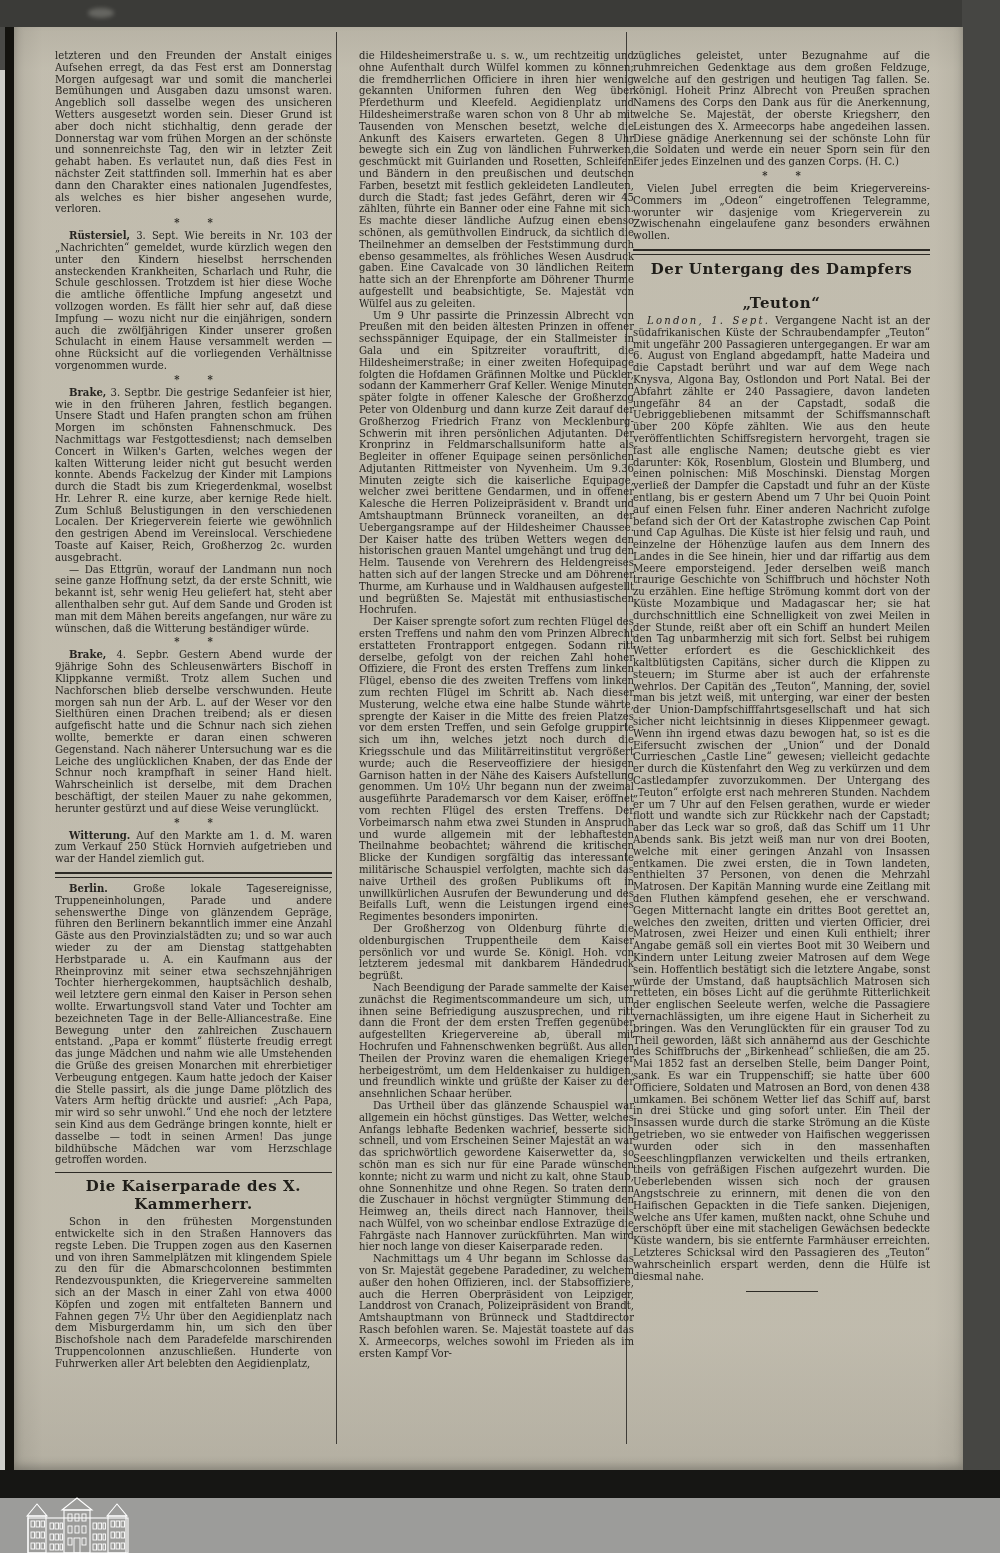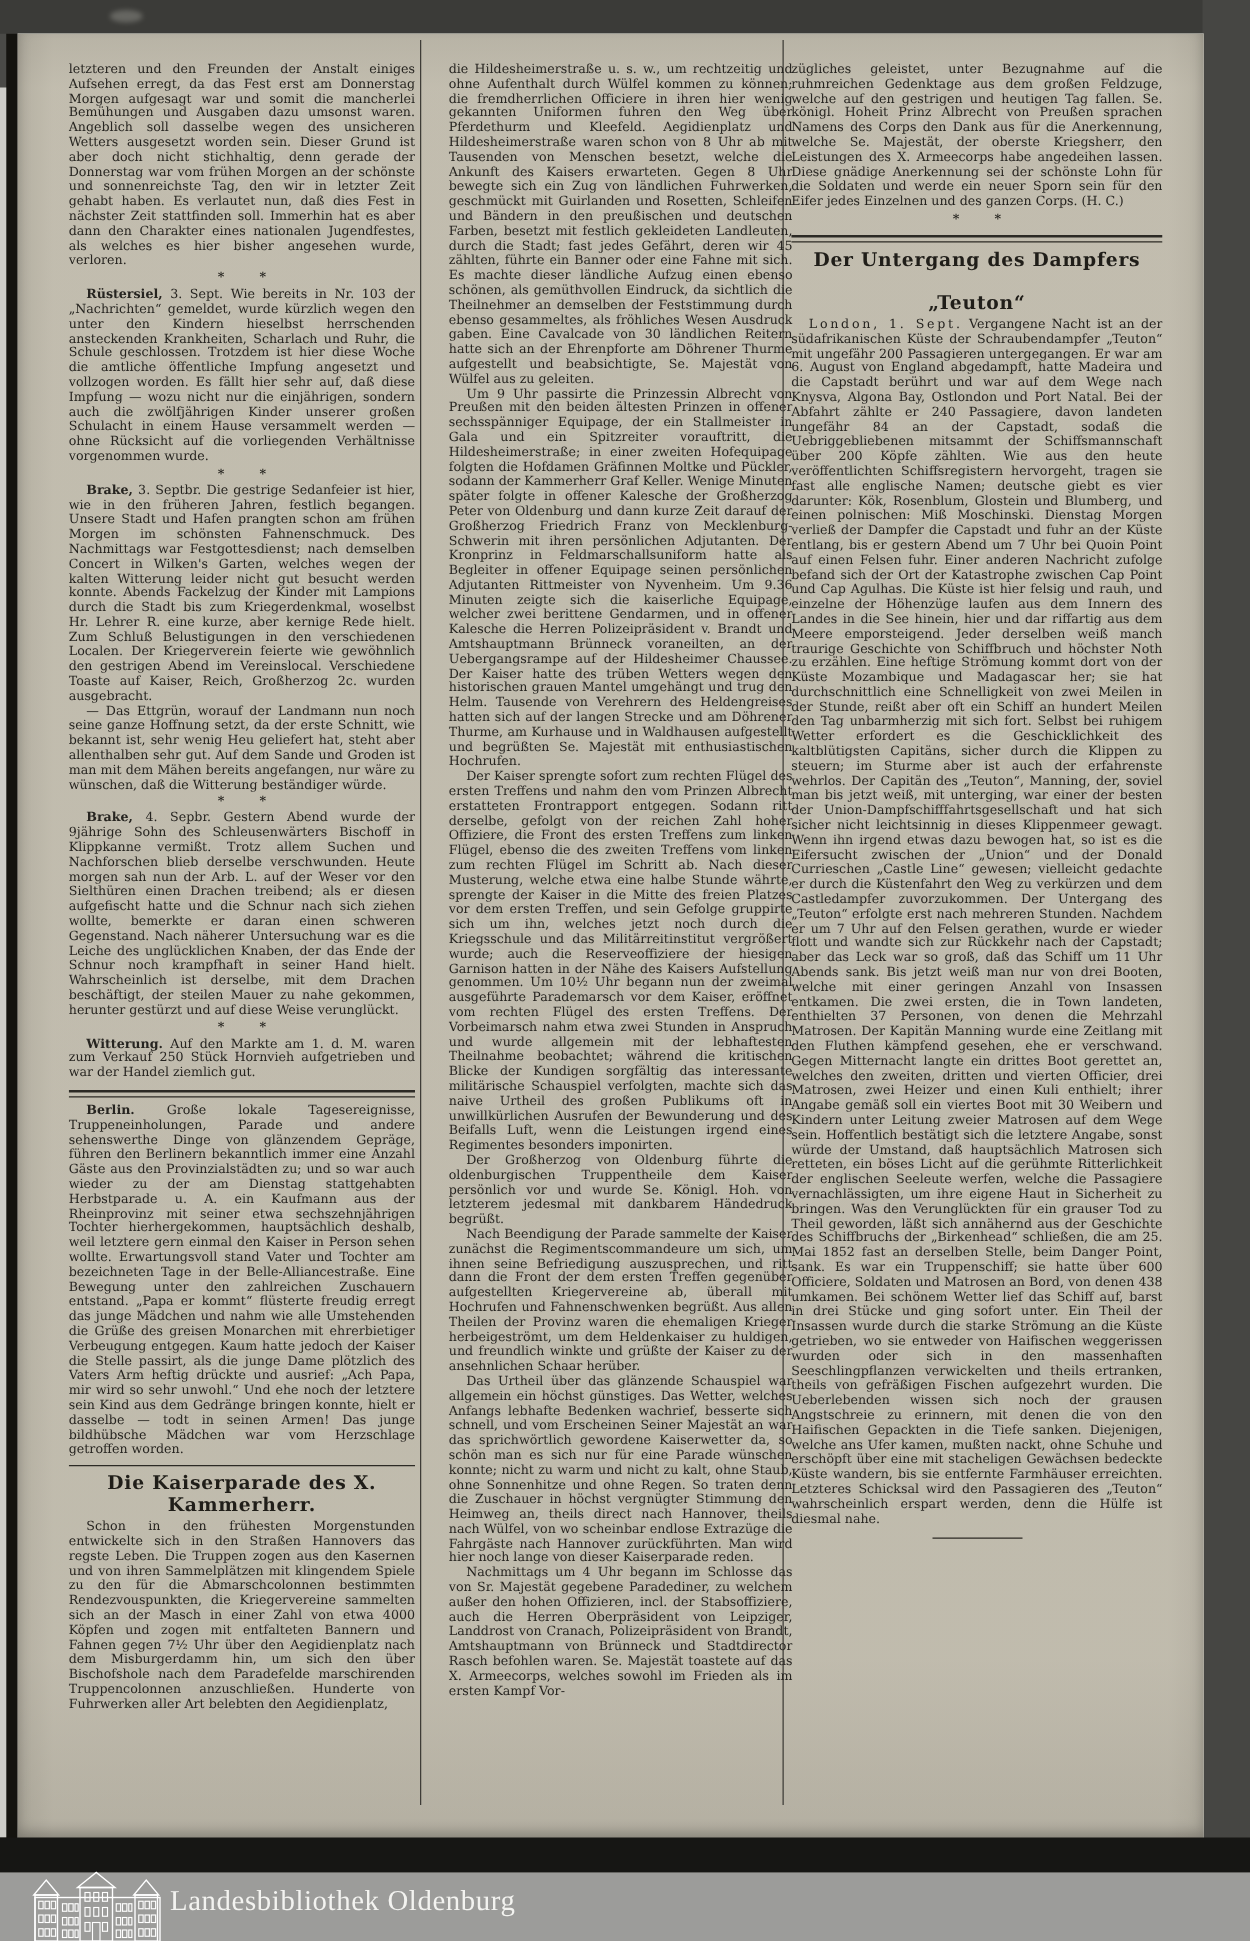--- a/index.html
+++ b/index.html
@@ -19,21 +19,21 @@
   .paper{position:absolute;left:14px;top:27px;width:949px;height:1445px;background:#e8e6e0;
        background-image:linear-gradient(180deg,#dedcd6 0,#eae8e2 3%,#e8e6e0 90%,#d9d7d1 100%),
                         linear-gradient(90deg,#d8d6d0 0,#e8e6e0 3%,#e8e6e0 97%,#dcdad4 100%);
        background-blend-mode:multiply;box-shadow:inset 0 -6px 10px rgba(0,0,0,.25);}
 
   .col{position:absolute;top:23px;height:1404px;overflow:hidden;text-align:justify;
        font-size:10.1px;line-height:11.8px;color:#262420;}
   .col p{margin:0;text-indent:14px;}
   .col p.cont{text-indent:0;}
   .lead{font-weight:bold;}
-  .lead-spaced{letter-spacing:2.2px;}
+  .lead-spaced{letter-spacing:2.2px;font-style:italic;}
   .asterisks{text-align:center;white-space:pre;line-height:10px;margin:3px 0 2px;
        font-weight:bold;color:#2a2823;}
   .rule-double{height:3px;border-top:2px solid #2c2a25;border-bottom:1px solid #2c2a25;
        margin:7px 0 5px;}
   .rule-single{border-top:1.4px solid #2c2a25;margin:6px 0 4px;}
   .rule-short{width:72px;border-top:1.4px solid #2c2a25;margin:9px auto 4px;}
   .col-heading{font-weight:bold;font-size:15px;line-height:18px;text-align:center;
        letter-spacing:.6px;margin:3px 0 3px;text-indent:0;color:#201e19;}
   .col-heading.sub{margin-top:16px;}
 
@@ -87,20 +87,21 @@
       <p>Der Kaiser sprengte sofort zum rechten Flügel des ersten Treffens und nahm den vom Prinzen Albrecht erstatteten Frontrapport entgegen. Sodann ritt derselbe, gefolgt von der reichen Zahl hoher Offiziere, die Front des ersten Treffens zum linken Flügel, ebenso die des zweiten Treffens vom linken zum rechten Flügel im Schritt ab. Nach dieser Musterung, welche etwa eine halbe Stunde währte, sprengte der Kaiser in die Mitte des freien Platzes vor dem ersten Treffen, und sein Gefolge gruppirte sich um ihn, welches jetzt noch durch die Kriegsschule und das Militärreitinstitut vergrößert wurde; auch die Reserveoffiziere der hiesigen Garnison hatten in der Nähe des Kaisers Aufstellung genommen. Um 10½ Uhr begann nun der zweimal ausgeführte Parademarsch vor dem Kaiser, eröffnet vom rechten Flügel des ersten Treffens. Der Vorbeimarsch nahm etwa zwei Stunden in Anspruch und wurde allgemein mit der lebhaftesten Theilnahme beobachtet; während die kritischen Blicke der Kundigen sorgfältig das interessante militärische Schauspiel verfolgten, machte sich das naive Urtheil des großen Publikums oft in unwillkürlichen Ausrufen der Bewunderung und des Beifalls Luft, wenn die Leistungen irgend eines Regimentes besonders imponirten.</p>
       <p>Der Großherzog von Oldenburg führte die oldenburgischen Truppentheile dem Kaiser persönlich vor und wurde Se. Königl. Hoh. von letzterem jedesmal mit dankbarem Händedruck begrüßt.</p>
       <p>Nach Beendigung der Parade sammelte der Kaiser zunächst die Regimentscommandeure um sich, um ihnen seine Befriedigung auszusprechen, und ritt dann die Front der dem ersten Treffen gegenüber aufgestellten Kriegervereine ab, überall mit Hochrufen und Fahnenschwenken begrüßt. Aus allen Theilen der Provinz waren die ehemaligen Krieger herbeigeströmt, um dem Heldenkaiser zu huldigen, und freundlich winkte und grüßte der Kaiser zu der ansehnlichen Schaar herüber.</p>
       <p>Das Urtheil über das glänzende Schauspiel war allgemein ein höchst günstiges. Das Wetter, welches Anfangs lebhafte Bedenken wachrief, besserte sich schnell, und vom Erscheinen Seiner Majestät an war das sprichwörtlich gewordene Kaiserwetter da, so schön man es sich nur für eine Parade wünschen konnte; nicht zu warm und nicht zu kalt, ohne Staub, ohne Sonnenhitze und ohne Regen. So traten denn die Zuschauer in höchst vergnügter Stimmung den Heimweg an, theils direct nach Hannover, theils nach Wülfel, von wo scheinbar endlose Extrazüge die Fahrgäste nach Hannover zurückführten. Man wird hier noch lange von dieser Kaiserparade reden.</p>
       <p>Nachmittags um 4 Uhr begann im Schlosse das von Sr. Majestät gegebene Paradediner, zu welchem außer den hohen Offizieren, incl. der Stabsoffiziere, auch die Herren Oberpräsident von Leipziger, Landdrost von Cranach, Polizeipräsident von Brandt, Amtshauptmann von Brünneck und Stadtdirector Rasch befohlen waren. Se. Majestät toastete auf das X. Armeecorps, welches sowohl im Frieden als im ersten Kampf Vor-</p>
     </div>
 
     <div class="col col-right">
       <p class="cont">zügliches geleistet, unter Bezugnahme auf die ruhmreichen Gedenktage aus dem großen Feldzuge, welche auf den gestrigen und heutigen Tag fallen. Se. königl. Hoheit Prinz Albrecht von Preußen sprachen Namens des Corps den Dank aus für die Anerkennung, welche Se. Majestät, der oberste Kriegsherr, den Leistungen des X. Armeecorps habe angedeihen lassen. Diese gnädige Anerkennung sei der schönste Lohn für die Soldaten und werde ein neuer Sporn sein für den Eifer jedes Einzelnen und des ganzen Corps. (H. C.)</p>
       <div class="asterisks">*        *</div>
+      <p>Vielen Jubel erregten die beim Kriegervereins-Commers im „Odeon“ eingetroffenen Telegramme, worunter wir dasjenige vom Kriegerverein zu Zwischenahn eingelaufene ganz besonders erwähnen wollen.</p>
       <div class="rule-double"></div>
       <div class="col-heading">Der Untergang des Dampfers</div>
       <div class="col-heading sub">„Teuton“</div>
       <p><span class="lead-spaced">London, 1. Sept.</span> <span>Vergangene Nacht ist an der südafrikanischen Küste der Schraubendampfer „Teuton“ mit ungefähr 200 Passagieren untergegangen. Er war am 6. August von England abgedampft, hatte Madeira und die Capstadt berührt und war auf dem Wege nach Knysva, Algona Bay, Ostlondon und Port Natal. Bei der Abfahrt zählte er 240 Passagiere, davon landeten ungefähr 84 an der Capstadt, sodaß die Uebriggebliebenen mitsammt der Schiffsmannschaft über 200 Köpfe zählten. Wie aus den heute veröffentlichten Schiffsregistern hervorgeht, tragen sie fast alle englische Namen; deutsche giebt es vier darunter: Kök, Rosenblum, Glostein und Blumberg, und einen polnischen: Miß Moschinski. Dienstag Morgen verließ der Dampfer die Capstadt und fuhr an der Küste entlang, bis er gestern Abend um 7 Uhr bei Quoin Point auf einen Felsen fuhr. Einer anderen Nachricht zufolge befand sich der Ort der Katastrophe zwischen Cap Point und Cap Agulhas. Die Küste ist hier felsig und rauh, und einzelne der Höhenzüge laufen aus dem Innern des Landes in die See hinein, hier und dar riffartig aus dem Meere emporsteigend. Jeder derselben weiß manch traurige Geschichte von Schiffbruch und höchster Noth zu erzählen. Eine heftige Strömung kommt dort von der Küste Mozambique und Madagascar her; sie hat durchschnittlich eine Schnelligkeit von zwei Meilen in der Stunde, reißt aber oft ein Schiff an hundert Meilen den Tag unbarmherzig mit sich fort. Selbst bei ruhigem Wetter erfordert es die Geschicklichkeit des kaltblütigsten Capitäns, sicher durch die Klippen zu steuern; im Sturme aber ist auch der erfahrenste wehrlos. Der Capitän des „Teuton“, Manning, der, soviel man bis jetzt weiß, mit unterging, war einer der besten der Union-Dampfschifffahrtsgesellschaft und hat sich sicher nicht leichtsinnig in dieses Klippenmeer gewagt. Wenn ihn irgend etwas dazu bewogen hat, so ist es die Eifersucht zwischen der „Union“ und der Donald Currieschen „Castle Line“ gewesen; vielleicht gedachte er durch die Küstenfahrt den Weg zu verkürzen und dem Castledampfer zuvorzukommen. Der Untergang des „Teuton“ erfolgte erst nach mehreren Stunden. Nachdem er um 7 Uhr auf den Felsen gerathen, wurde er wieder flott und wandte sich zur Rückkehr nach der Capstadt; aber das Leck war so groß, daß das Schiff um 11 Uhr Abends sank. Bis jetzt weiß man nur von drei Booten, welche mit einer geringen Anzahl von Insassen entkamen. Die zwei ersten, die in Town landeten, enthielten 37 Personen, von denen die Mehrzahl Matrosen. Der Kapitän Manning wurde eine Zeitlang mit den Fluthen kämpfend gesehen, ehe er verschwand. Gegen Mitternacht langte ein drittes Boot gerettet an, welches den zweiten, dritten und vierten Officier, drei Matrosen, zwei Heizer und einen Kuli enthielt; ihrer Angabe gemäß soll ein viertes Boot mit 30 Weibern und Kindern unter Leitung zweier Matrosen auf dem Wege sein. Hoffentlich bestätigt sich die letztere Angabe, sonst würde der Umstand, daß hauptsächlich Matrosen sich retteten, ein böses Licht auf die gerühmte Ritterlichkeit der englischen Seeleute werfen, welche die Passagiere vernachlässigten, um ihre eigene Haut in Sicherheit zu bringen. Was den Verunglückten für ein grauser Tod zu Theil geworden, läßt sich annähernd aus der Geschichte des Schiffbruchs der „Birkenhead“ schließen, die am 25. Mai 1852 fast an derselben Stelle, beim Danger Point, sank. Es war ein Truppenschiff; sie hatte über 600 Officiere, Soldaten und Matrosen an Bord, von denen 438 umkamen. Bei schönem Wetter lief das Schiff auf, barst in drei Stücke und ging sofort unter. Ein Theil der Insassen wurde durch die starke Strömung an die Küste getrieben, wo sie entweder von Haifischen weggerissen wurden oder sich in den massenhaften Seeschlingpflanzen verwickelten und theils ertranken, theils von gefräßigen Fischen aufgezehrt wurden. Die Ueberlebenden wissen sich noch der grausen Angstschreie zu erinnern, mit denen die von den Haifischen Gepackten in die Tiefe sanken. Diejenigen, welche ans Ufer kamen, mußten nackt, ohne Schuhe und erschöpft über eine mit stacheligen Gewächsen bedeckte Küste wandern, bis sie entfernte Farmhäuser erreichten. Letzteres Schicksal wird den Passagieren des „Teuton“ wahrscheinlich erspart werden, denn die Hülfe ist diesmal nahe.</span></p>
       <div class="rule-short"></div>
     </div>
   </div>
 
   <div class="edge-black"></div>
   <div class="edge-white"></div>
@@ -165,14 +166,13 @@
           <rect x="87" y="36" width="3.5" height="6"></rect>
             <rect x="92" y="36" width="3.5" height="6"></rect>
             <rect x="97" y="36" width="3.5" height="6"></rect>
           <rect x="87" y="47" width="3.5" height="6"></rect>
             <rect x="92" y="47" width="3.5" height="6"></rect>
             <rect x="97" y="47" width="3.5" height="6"></rect>
         </g>
       </g>
     </svg>
   </div>
-  <div class="footer-text">Landesbibliothek Oldenburg</div>
 </div>
 
 </body></html>

